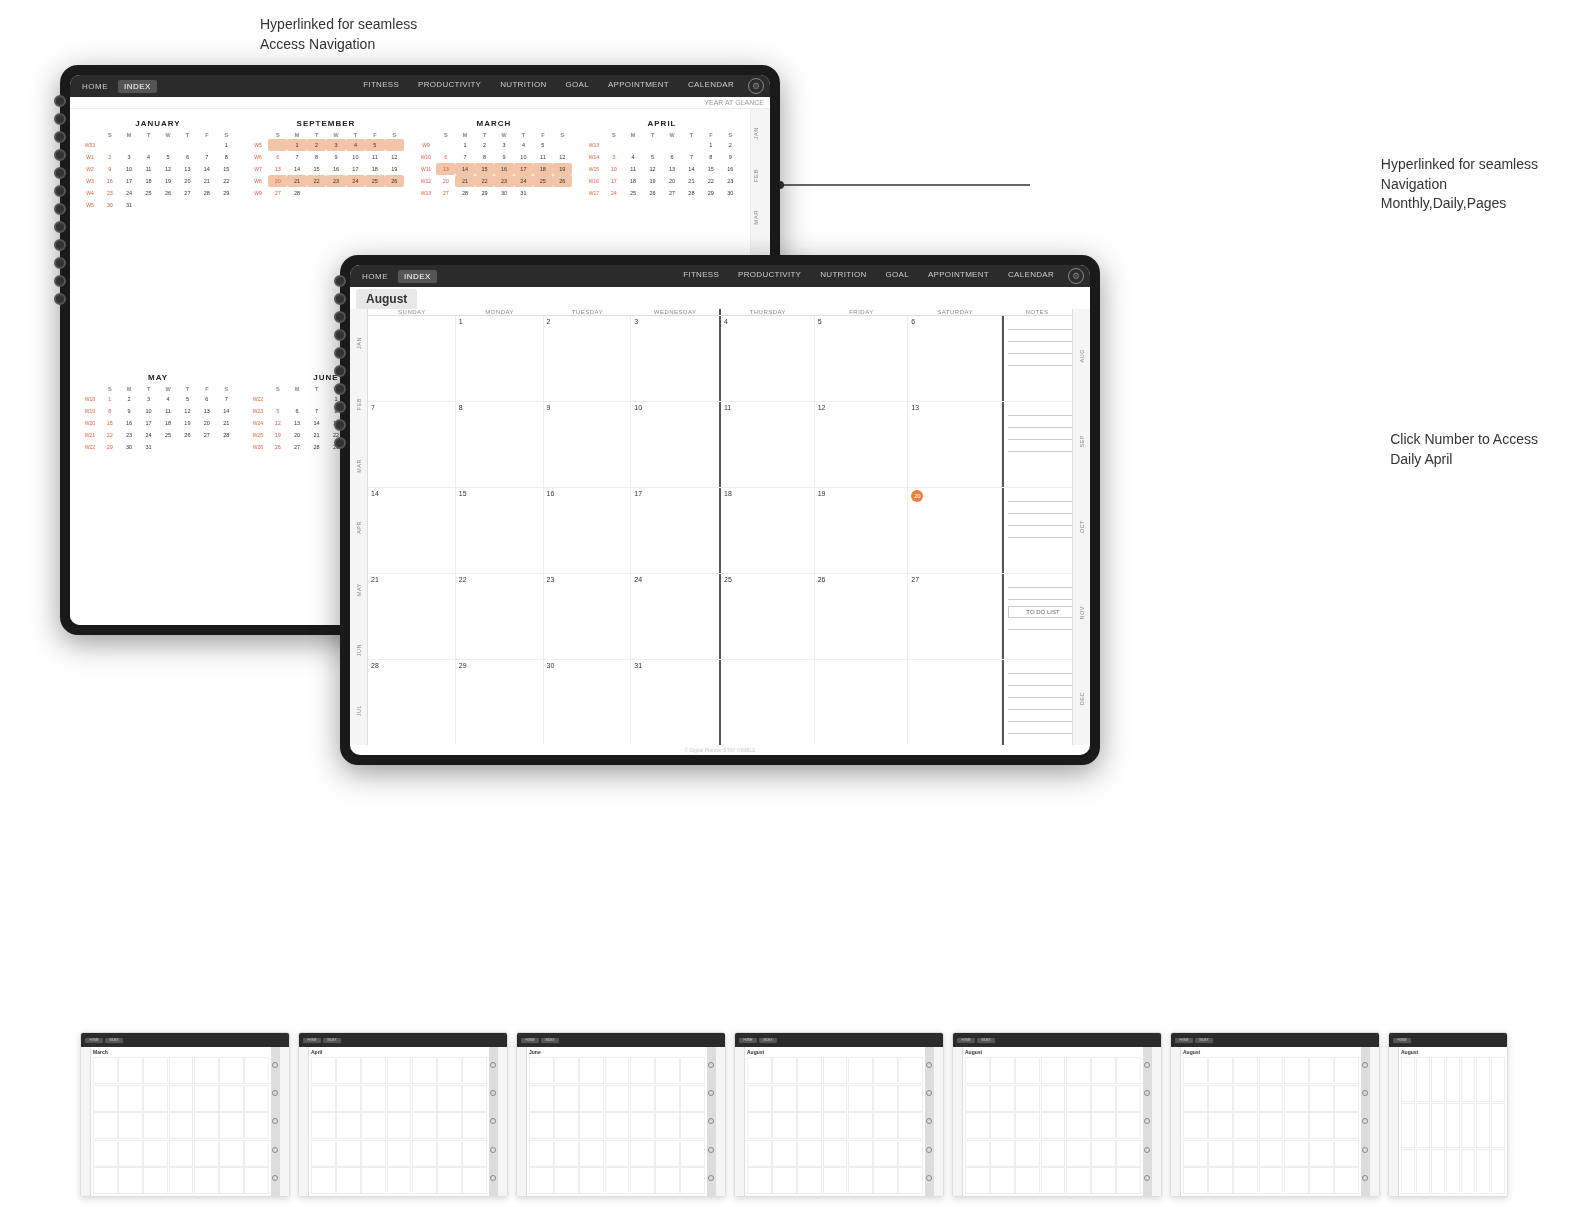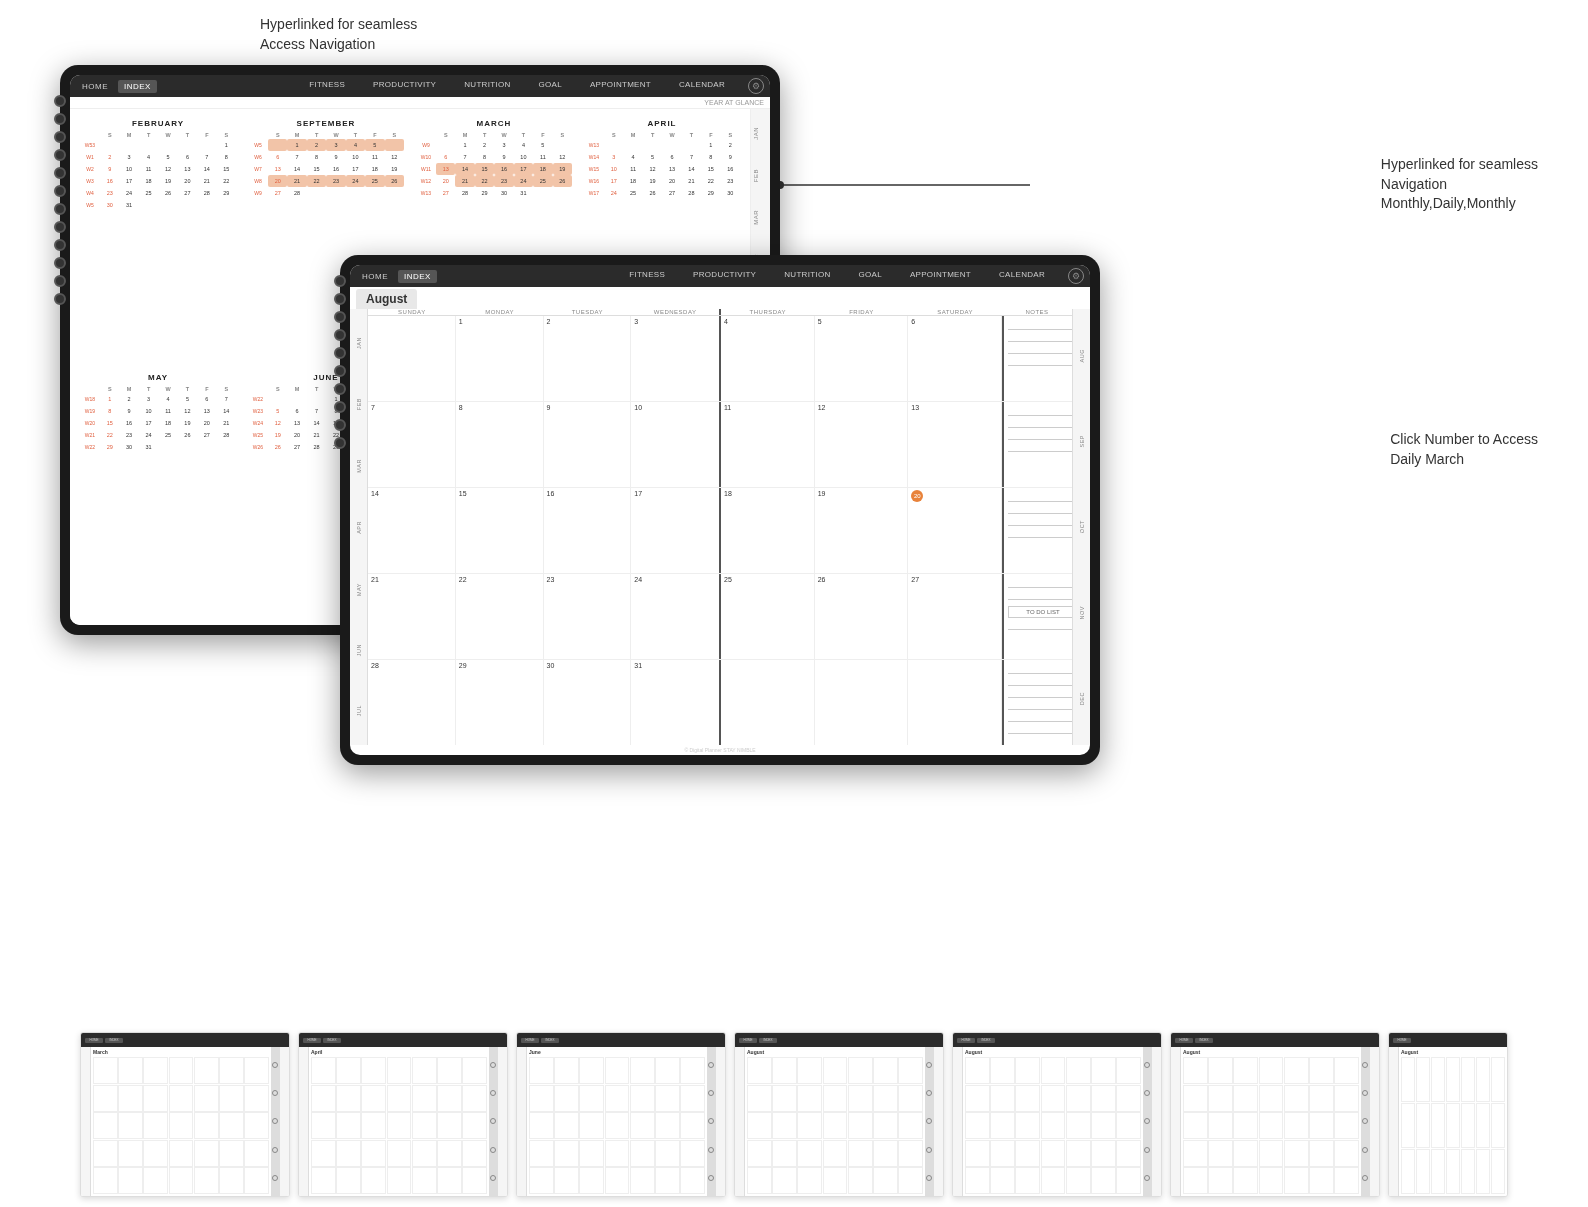--- a/index.html
+++ b/index.html
@@ -79,21 +79,21 @@
       letter-spacing: 0.5px;
     }
     .nav-btn.active {
       background: #555;
       color: #fff;
       border-radius: 2px;
     }
     .right-nav {
       margin-left: auto;
       display: flex;
-      gap: 18px;
+      gap: 9px;
     }
     .right-nav-btn {
       color: #ccc;
       font-size: 8px;
       padding: 2px 5px;
       cursor: pointer;
       text-transform: uppercase;
       letter-spacing: 0.3px;
     }
     .nav-icon {
@@ -442,26 +442,26 @@
   </svg>
 
   <div class="ann-top-left">
     <span>Hyperlinked for seamless</span><br>
     <span class="bold">Access</span><span> Navigation</span>
   </div>
 
   <div class="ann-top-right">
     <span>Hyperlinked for seamless</span><br>
     <span>Navigation</span><br>
-    <span class="bold">Monthly,Daily,Monthly</span>
+    <span class="bold">Monthly,Daily,Pages</span>
   </div>
 
   <div class="ann-bottom-right">
     <span>Click Number to Access</span><br>
-    <span class="bold">Daily March</span>
+    <span class="bold">Daily April</span>
   </div>
 
   <div class="tablet-1">
 
     <div class="spiral" style="left: -6px; top: 30px; height: calc(100% - 40px);">
       <div class="spiral-ring"></div>
       <div class="spiral-ring"></div>
       <div class="spiral-ring"></div>
       <div class="spiral-ring"></div>
       <div class="spiral-ring"></div>
@@ -488,21 +488,21 @@
           <div class="nav-icon">⚙</div>
         </div>
       </div>
 
       <div class="year-glance-content">
         <div class="year-glance-title">YEAR AT GLANCE</div>
         <div style="display:flex; flex:1; overflow:hidden;">
           <div style="flex:1; display:grid; grid-template-columns: repeat(4,1fr); padding:6px; gap:4px;">
 
             <div class="month-cal">
-              <div class="month-cal-title">FEBRUARY</div>
+              <div class="month-cal-title">JANUARY</div>
               <div class="month-cal-grid">
                 <div class="cal-header"></div>
                 <div class="cal-header">S</div>
                   <div class="cal-header">M</div>
                   <div class="cal-header">T</div>
                   <div class="cal-header">W</div>
                   <div class="cal-header">T</div>
                   <div class="cal-header">F</div>
                   <div class="cal-header">S</div>
                 <div class="cal-week">W53</div>

